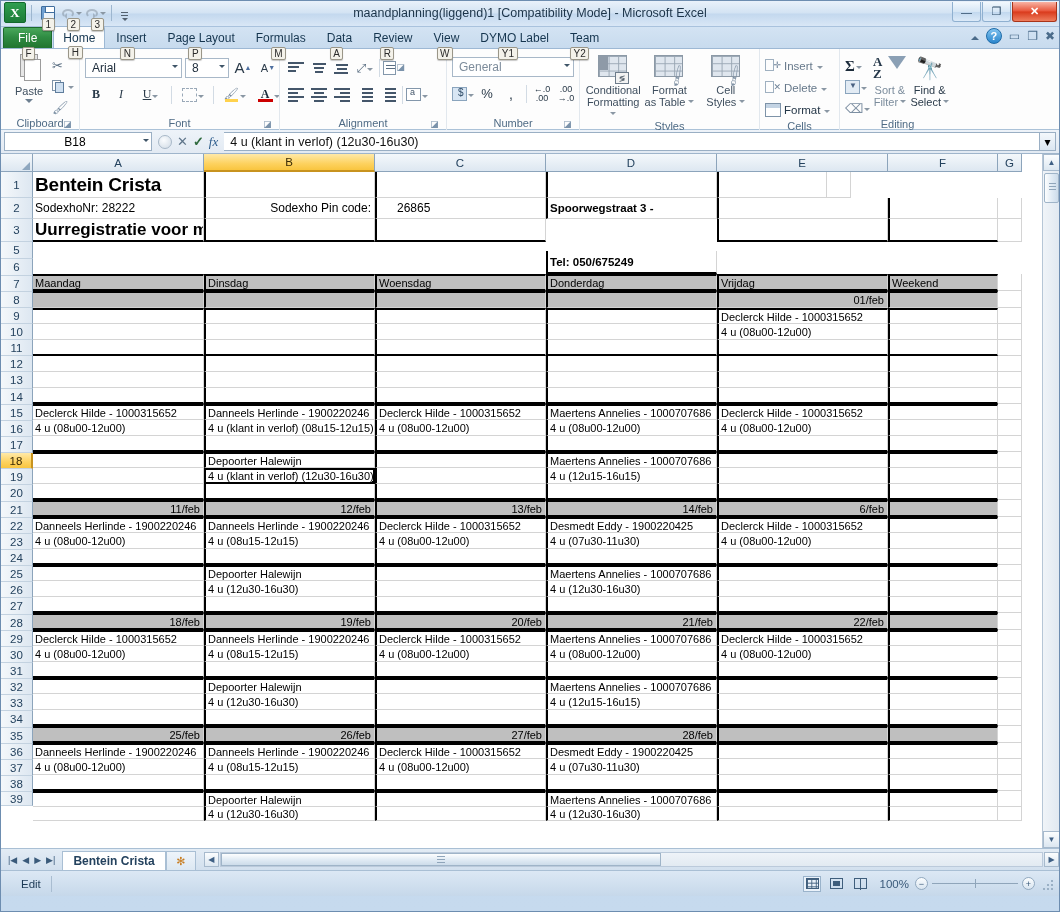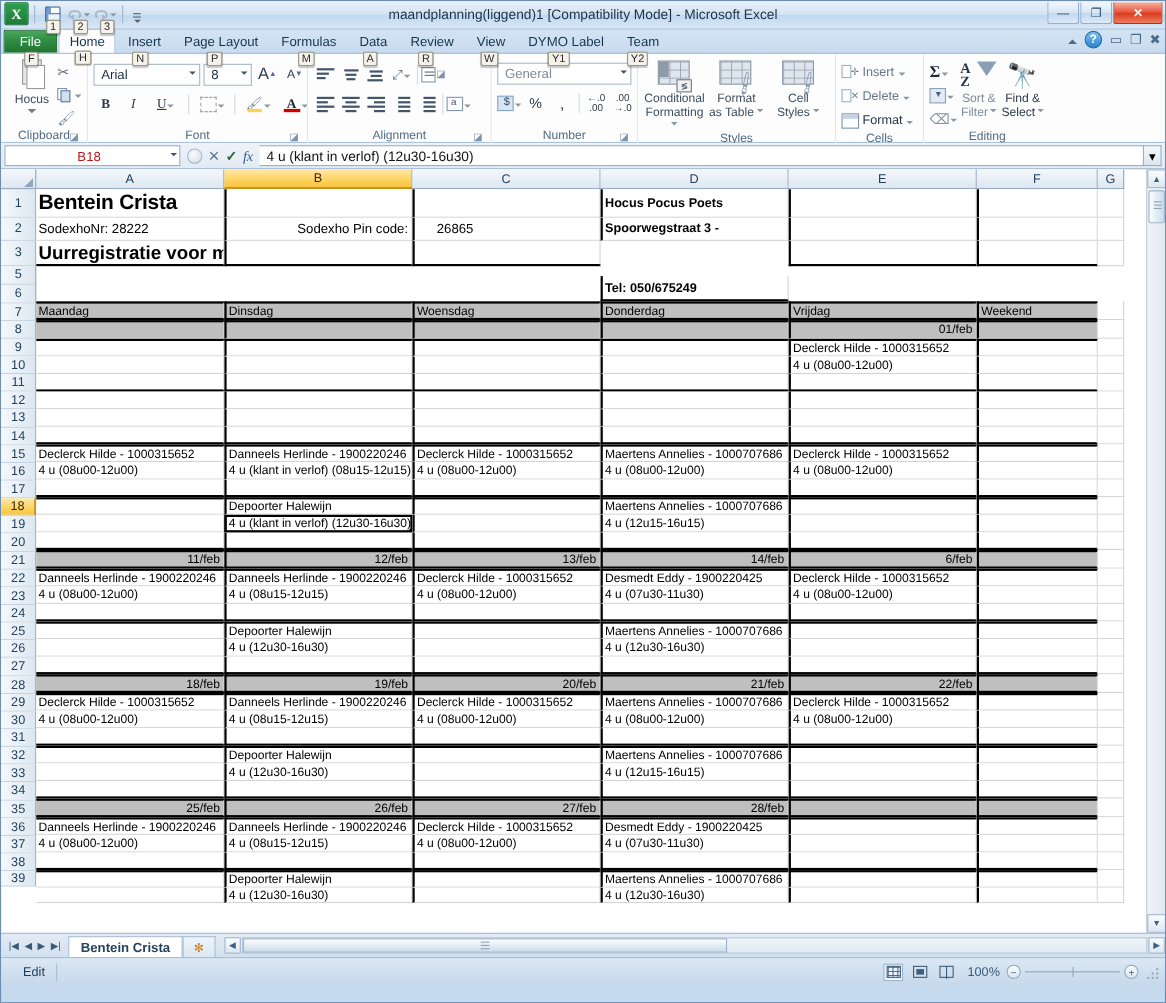--- a/index.html
+++ b/index.html
@@ -264,23 +264,23 @@
   .two-line { font-size:11px; color:#2a3a49; line-height:12px; text-align:center; }
   .two-line.dim { color:#7b8c9c; }
 
   
   .fbar {
     position:relative; height:24px; display:flex; align-items:center;
     background:linear-gradient(180deg,#eef3f9 0%,#e2eaf3 100%);
     border-bottom:1px solid #9fb5cb; padding:2px 3px;
   }
   .namebox {
-    width:160px; height:19px; background:#fff; border:1px solid #9aafc4;
+    width:148px; height:19px; background:#fff; border:1px solid #9aafc4;
     display:flex; align-items:center; justify-content:space-between; padding:0 2px 0 6px;
-    font-size:12px; color:#b91c1c;
+    font-size:12px; color:#000000;
   }
   .namebox .nv { flex:1; text-align:center; }
   .fbar-btns { display:flex; align-items:center; gap:5px; padding:0 6px; }
   .fb-x { color:#5e7489; font-size:13px; }
   .fb-chk { color:#2f6a3e; font-size:13px; font-weight:bold; }
   .fb-fx { color:#2e5d8d; font-size:13px; font-style:italic; font-family:"Liberation Serif",serif;}
   .fb-circ { width:14px;height:14px;border-radius:50%;
     background:radial-gradient(circle at 40% 35%,#fafcfe,#cfdae5);
     border:1px solid #a8b8c8; }
   .finput {
@@ -521,21 +521,21 @@
 
   <div class="ribbon">
 
     <div class="rgroup" style="width:78px;">
       <div class="rgroup-body">
         <div class="clip-big">
           <div class="paste-img">
             <span class="sheet1"></span>
               <span class="sheet2"></span>
           </div>
-          <div class="paste-txt">Hocus</div>
+          <div class="paste-txt">Paste</div>
           <div class="paste-caret"></div>
         </div>
         <div class="clip-small">
           <div class="cs-row">
             <span class="scissors">✂</span>
           </div>
           <div class="cs-row">
             <span class="copy-ic">
                 <i></i>
                 <b></b>
@@ -905,21 +905,20 @@
             <div class="rh" style="height: 16px;">36</div>
             <div class="rh" style="height: 16px;">37</div>
             <div class="rh" style="height: 16px;">38</div>
             <div class="rh" style="height: 14px;">39</div>
           </div>
         <div class="cells" id="cellarea">
             <div class="gr">
               <div class="gc bigname" style="width: 171px; height: 26px;">Bentein Crista</div>
               <div class="gc bl" style="width: 171px; height: 26px;"></div>
               <div class="gc bl" style="width: 171px; height: 26px;"></div>
-              <div class="gc bold bl" style="width: 171px; height: 26px;">Hocus Pocus Poets</div>
               <div class="gc bl" style="width: 171px; height: 26px;"></div>
               <div class="gc bl" style="width: 110px; height: 26px;"></div>
               <div class="gc" style="width: 24px; height: 26px;"></div>
             </div>
             <div class="gr">
               <div class="gc mid" style="width: 171px; height: 21px;">SodexhoNr: 28222</div>
               <div class="gc mid right bl" style="width: 171px; height: 21px;">Sodexho Pin code:</div>
               <div class="gc mid bl" style="width: 171px; height: 21px; padding-left: 20px;">26865</div>
               <div class="gc bold bl" style="width: 171px; height: 21px;">Spoorwegstraat 3 -</div>
               <div class="gc bl" style="width: 171px; height: 21px;"></div>

